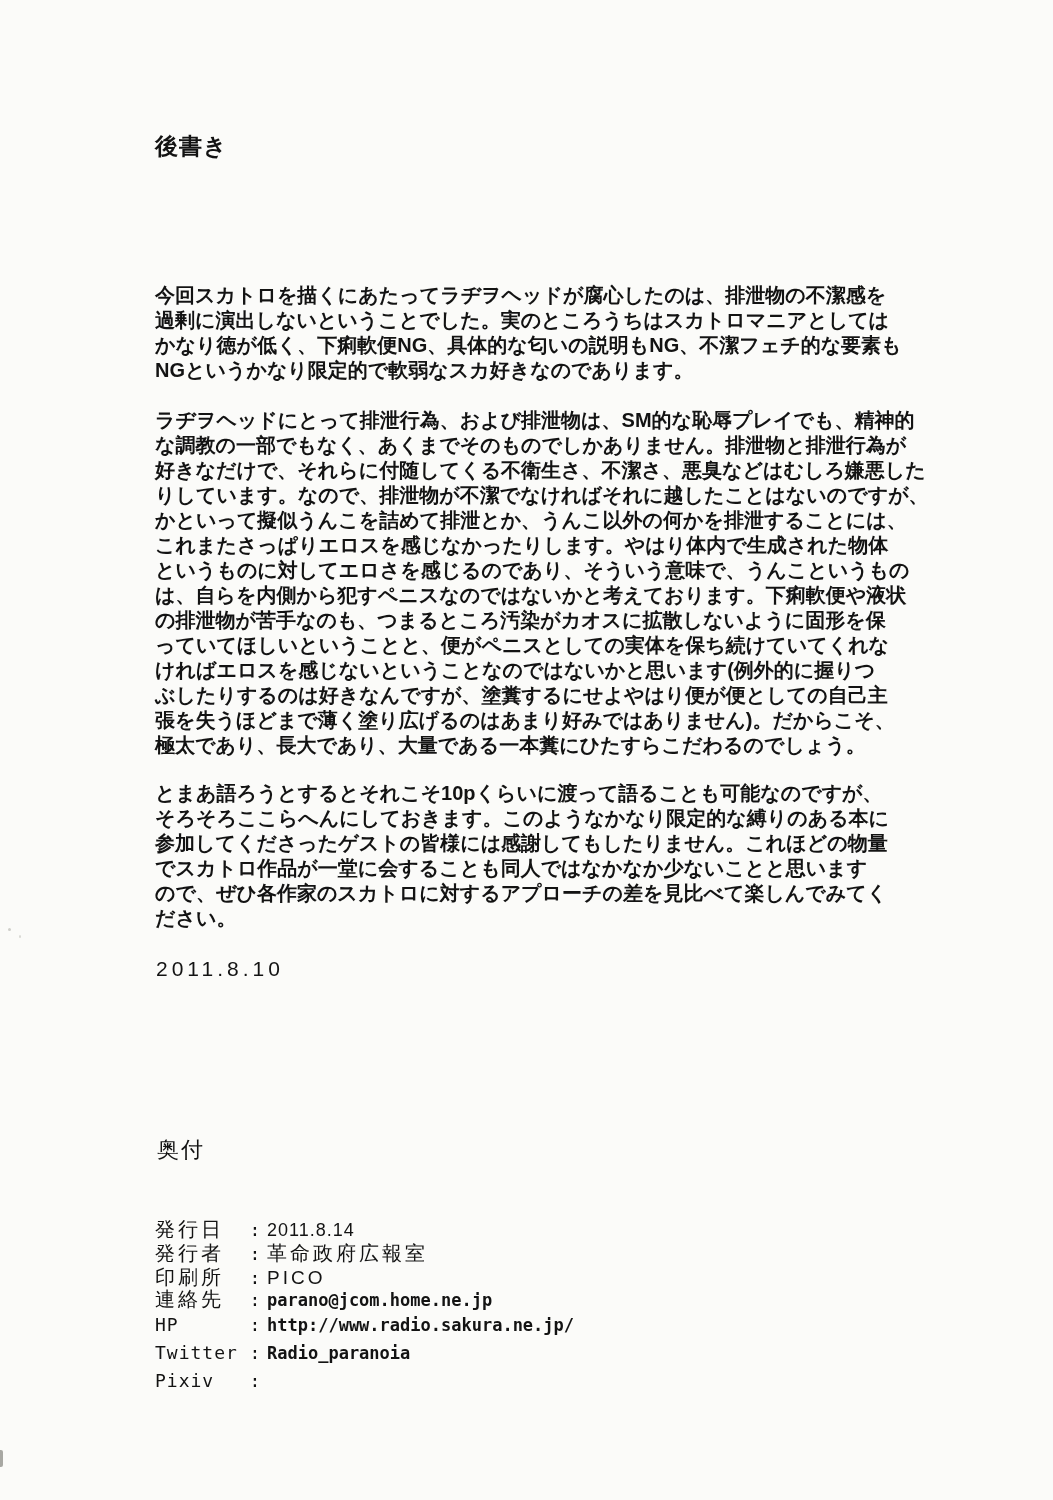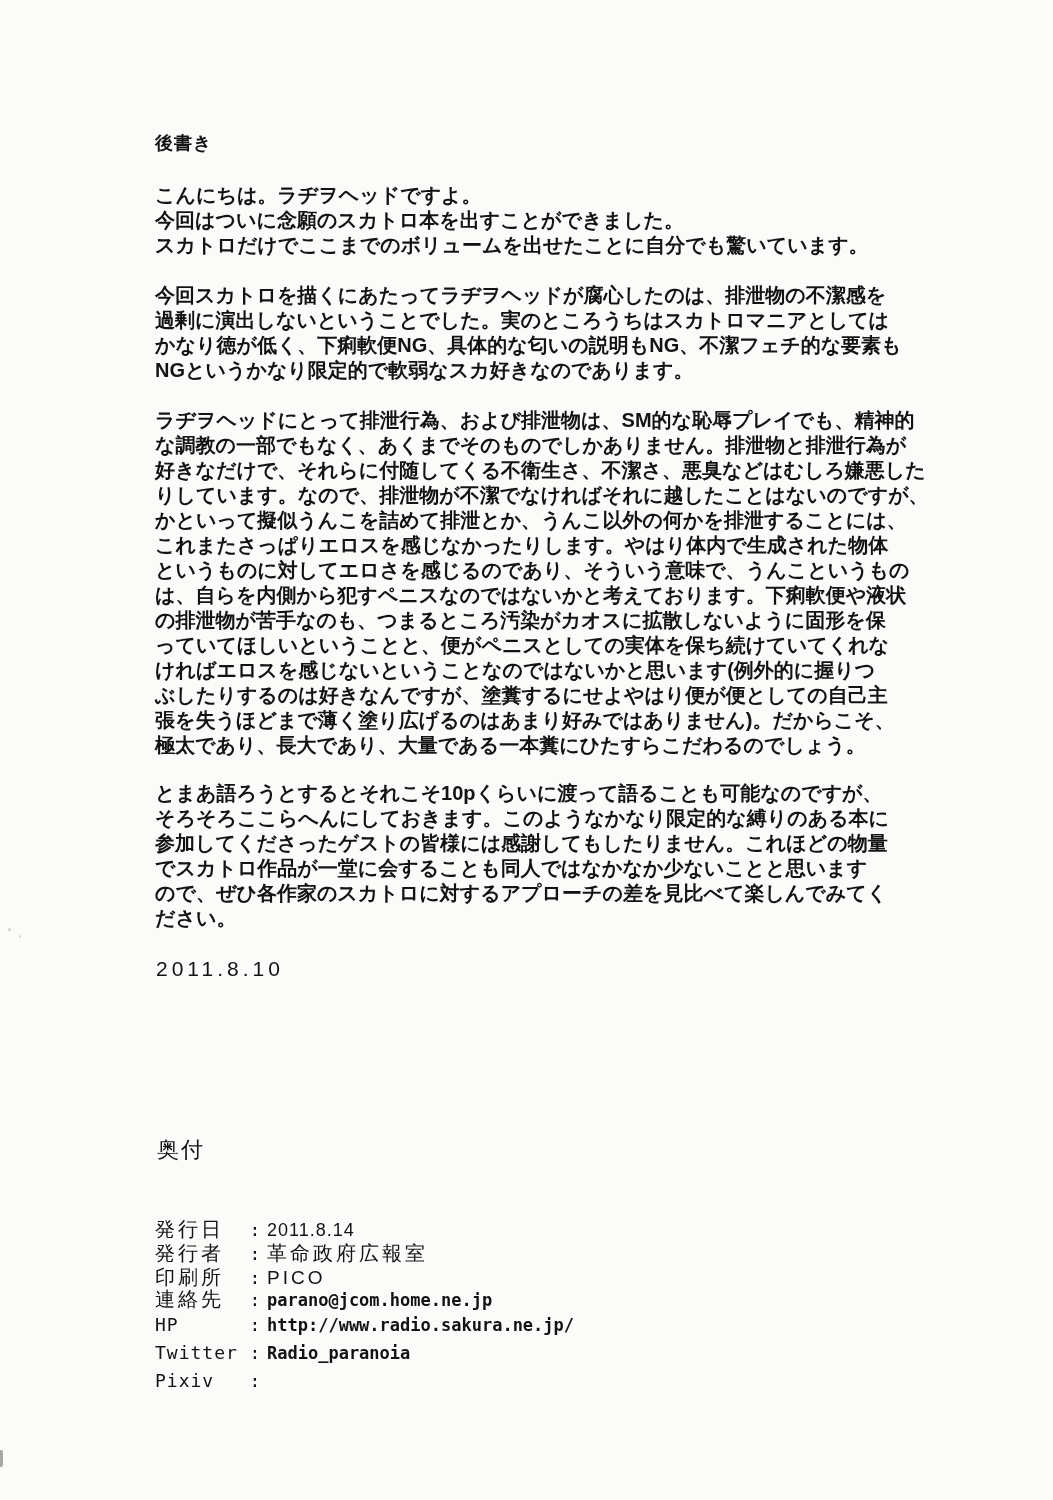--- a/index.html
+++ b/index.html
@@ -11,21 +11,21 @@
   .page{
     position:relative;
     width:1053px;height:1500px;
     background:#fbfbf9;
     color:#131313;
     overflow:hidden;
   }
   
   .heading{
     position:absolute;left:155px;top:131px;
-    font-size:18px;font-weight:bold;letter-spacing:1px;
+    font-size:23px;font-weight:bold;letter-spacing:1px;
     white-space:pre-line;
   }
   .para{
     position:absolute;left:155px;width:775px;
     font-size:20px;font-weight:bold;line-height:25px;
     letter-spacing:0px;
     white-space:pre-line;
   }
   #p1{top:183px;}
   #p2{top:283px;}
@@ -81,23 +81,20 @@
     background:#a8a8a3;border-radius:0 2px 2px 0;
   }
 </style>
 </head>
 <body>
 
 <div class="page">
 
   <div class="heading">後書き</div>
 
-  <div class="para" id="p1">こんにちは。ラヂヲヘッドですよ。
-今回はついに念願のスカトロ本を出すことができました。
-スカトロだけでここまでのボリュームを出せたことに自分でも驚いています。</div>
   <div class="para" id="p2">今回スカトロを描くにあたってラヂヲヘッドが腐心したのは、排泄物の不潔感を
 過剰に演出しないということでした。実のところうちはスカトロマニアとしては
 かなり徳が低く、下痢軟便NG、具体的な匂いの説明もNG、不潔フェチ的な要素も
 NGというかなり限定的で軟弱なスカ好きなのであります。</div>
   <div class="para" id="p3">ラヂヲヘッドにとって排泄行為、および排泄物は、SM的な恥辱プレイでも、精神的
 な調教の一部でもなく、あくまでそのものでしかありません。排泄物と排泄行為が
 好きなだけで、それらに付随してくる不衛生さ、不潔さ、悪臭などはむしろ嫌悪した
 りしています。なので、排泄物が不潔でなければそれに越したことはないのですが、
 かといって擬似うんこを詰めて排泄とか、うんこ以外の何かを排泄することには、
 これまたさっぱりエロスを感じなかったりします。やはり体内で生成された物体

